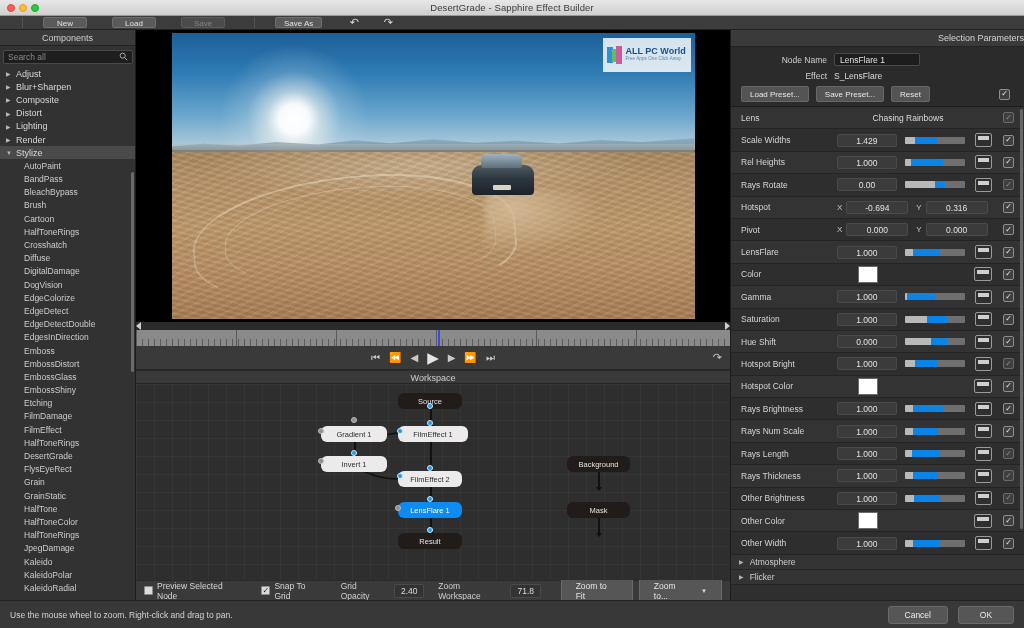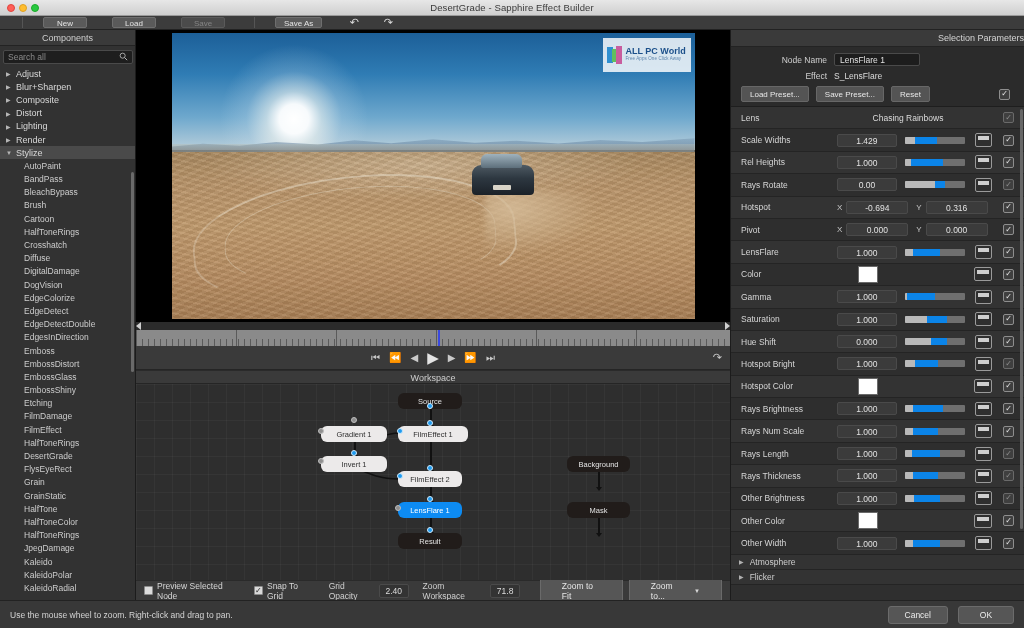--- a/index.html
+++ b/index.html
@@ -255,21 +255,21 @@
   .cbx.off { background:#dcdcdc; color:transparent; }
   .chk-lbl { display:flex; align-items:center; margin-right:18px; color:#d6d6d6; }
   .spacer { flex:1; }
   .fv-label { color:#cfcfcf; margin-right:7px; }
   .fv-val {
     background:#333; border:0.5px solid #4a4a4a; border-radius:2px;
     padding:1px 6px; min-width:30px; text-align:center; color:#dcdcdc; margin-right:14px;
   }
   .wsbtn {
     background:#565656; border:0.5px solid #6a6a6a; border-radius:2px;
-    padding:2px 21px; color:#e6e6e6; margin-left:6px; font-size:8.5px;
+    padding:2px 14px; color:#e6e6e6; margin-left:6px; font-size:8.5px;
   }
   .wsbtn.drop { display:flex; align-items:center; gap:10px; }
   .caret { font-size:6px; color:#d8d8d8; }
 
   
   .right {
     position:absolute; right:0; top:30px; width:294px; bottom:28px;
     background:#2f2f2f; border-left:1px solid #1c1c1c;
     display:flex; flex-direction:column;
   }

